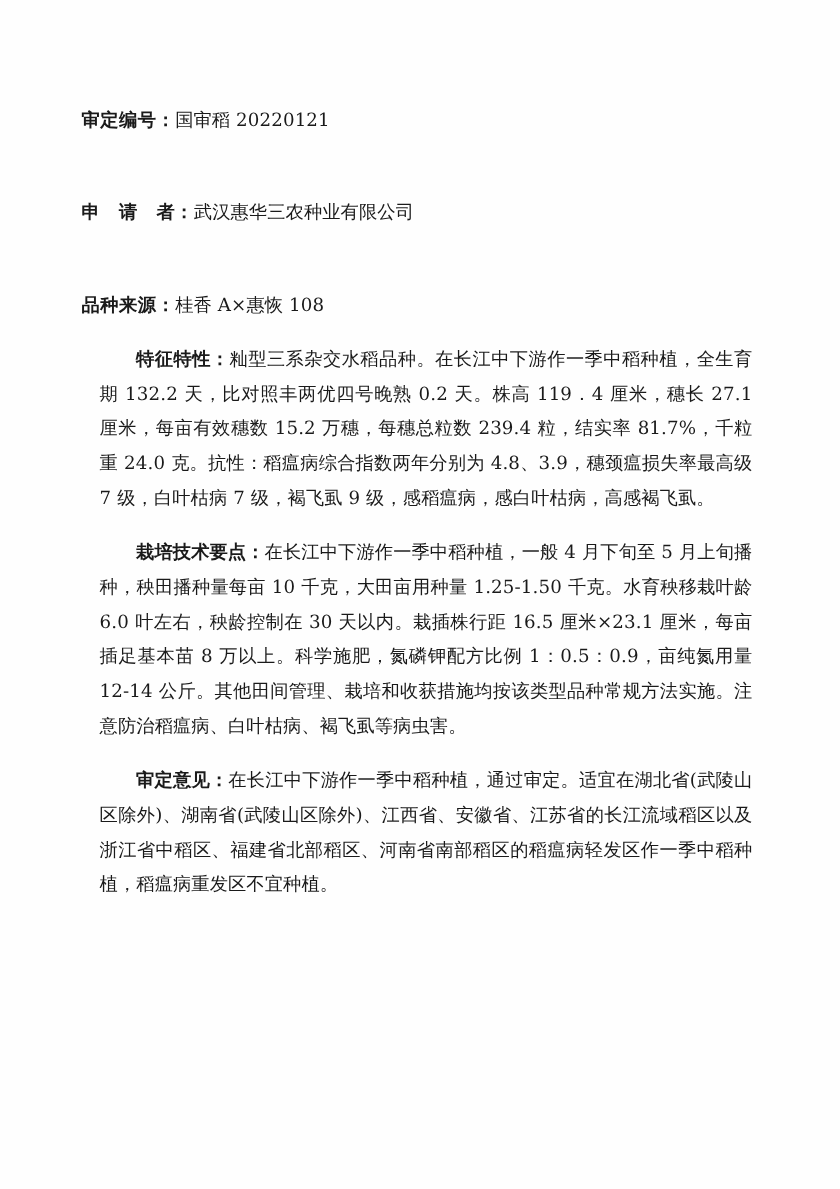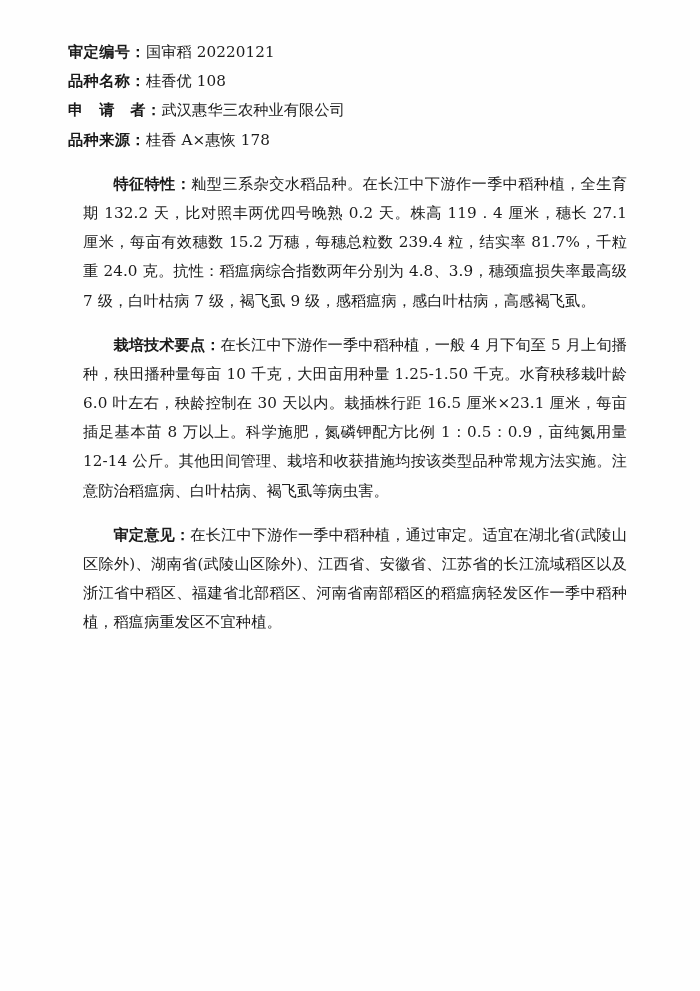--- a/index.html
+++ b/index.html
@@ -23,20 +23,21 @@
   }
   .doc {
     font-size: 15.2px;
     line-height: 1.92;
     text-align: justify;
     text-justify: inter-ideograph;
     letter-spacing: 0.1px;
   }
   .field-line {
     white-space: nowrap;
+    margin-top: 48px;
   }
   .label {
     font-weight: 700;
     letter-spacing: 0.4px;
   }
   .value {
     font-weight: 400;
   }
   .para {
     text-indent: 2em;
@@ -53,31 +54,28 @@
 </head>
 <body>
 
 <div class="page">
   <div class="doc">
 
     <div class="field-line">
       <span class="label">审定编号：</span><span class="value">国审稻 20220121</span>
     </div>
 
-    <div class="field-line">
-      <span class="label">品种名称：</span><span class="value">桂香优 108</span>
-    </div>
 
     <div class="field-line">
       <span class="label">申　请　者：</span><span class="value">武汉惠华三农种业有限公司</span>
     </div>
 
 
     <div class="field-line">
-      <span class="label">品种来源：</span><span class="value">桂香 A×惠恢 178</span>
+      <span class="label">品种来源：</span><span class="value">桂香 A×惠恢 108</span>
     </div>
 
     <p class="para">
       <span class="heading-inline">特征特性：</span><span>籼型三系杂交水稻品种。在长江中下游作一季中稻种植，全生育期 132.2 天，比对照丰两优四号晚熟 0.2 天。株高 119．4 厘米，穗长 27.1 厘米，每亩有效穗数 15.2 万穗，每穗总粒数 239.4 粒，结实率 81.7%，千粒重 24.0 克。抗性：稻瘟病综合指数两年分别为 4.8、3.9，穗颈瘟损失率最高级 7 级，白叶枯病 7 级，褐飞虱 9 级，感稻瘟病，感白叶枯病，高感褐飞虱。</span>
     </p>
 
 
 
     <p class="para">
       <span class="heading-inline">栽培技术要点：</span><span>在长江中下游作一季中稻种植，一般 4 月下旬至 5 月上旬播种，秧田播种量每亩 10 千克，大田亩用种量 1.25-1.50 千克。水育秧移栽叶龄 6.0 叶左右，秧龄控制在 30 天以内。栽插株行距 16.5 厘米×23.1 厘米，每亩插足基本苗 8 万以上。科学施肥，氮磷钾配方比例 1：0.5：0.9，亩纯氮用量 12-14 公斤。其他田间管理、栽培和收获措施均按该类型品种常规方法实施。注意防治稻瘟病、白叶枯病、褐飞虱等病虫害。</span>

